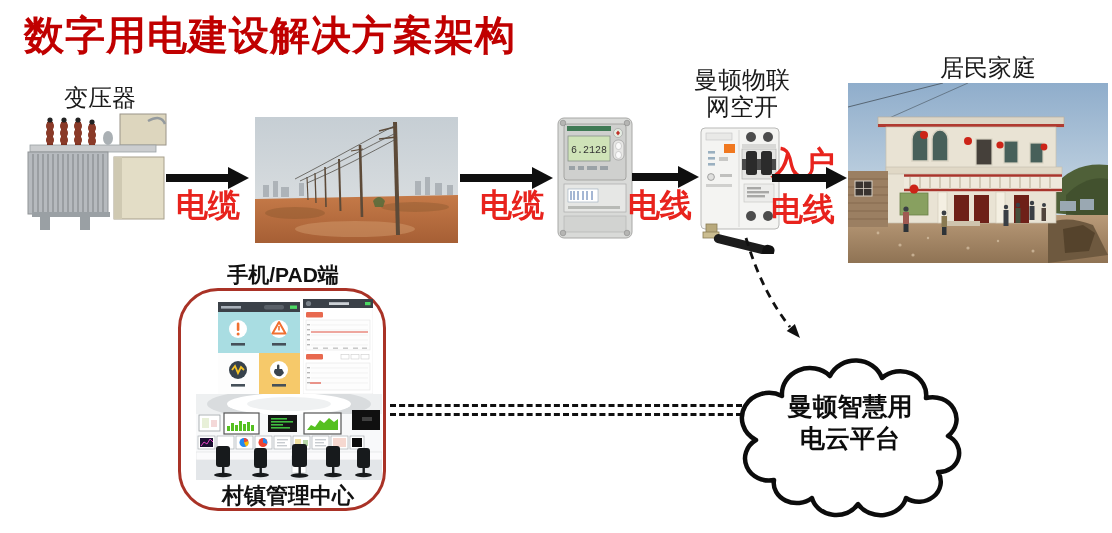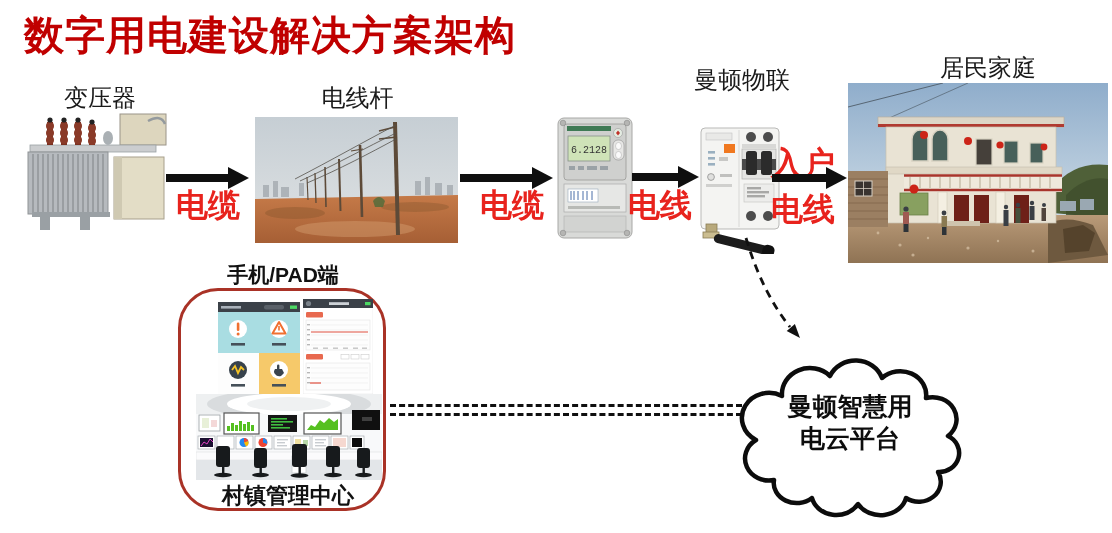--- a/index.html
+++ b/index.html
@@ -110,21 +110,20 @@
     <rect x="92" y="49" width="50" height="62" fill="#e3ddc6" stroke="#a79f8c" stroke-width="1"></rect>
     <rect x="92" y="49" width="8" height="62" fill="#cfc9b2"></rect>
     <rect x="10" y="104" width="78" height="5" fill="#9aa0a4"></rect>
     <rect x="18" y="109" width="10" height="13" fill="#9aa0a4"></rect>
     <rect x="58" y="109" width="10" height="13" fill="#9aa0a4"></rect>
   </svg>
 
   <div class="arrow" style="left:166px; top:174px; width:62px;"></div>
   <div class="abs link-label" style="left:166px; top:184px; width:84px;">电缆</div>
 
-  <div class="abs node-label" style="left:255px; top:84px; width:205px;">电线杆</div>
   <svg class="abs" style="left:255px; top:117px;" width="203" height="126" viewBox="0 0 203 126">
     <defs>
       <linearGradient id="skyg" x1="0" y1="0" x2="0" y2="1">
         <stop offset="0" stop-color="#c6ced4"></stop>
           <stop offset="1" stop-color="#e0e3e4"></stop>
       </linearGradient>
       <linearGradient id="dirtg" x1="0" y1="0" x2="0" y2="1">
         <stop offset="0" stop-color="#c57a48"></stop>
           <stop offset="1" stop-color="#a65f35"></stop>
       </linearGradient>
@@ -201,20 +200,21 @@
       <circle cx="7" cy="117" r="2.8"></circle>
         <circle cx="71" cy="117" r="2.8"></circle>
     </g>
   </svg>
 
   <div class="arrow" style="left:632px; top:173px; width:46px;"></div>
   <div class="abs link-label" style="left:622px; top:184px; width:76px;">电线</div>
 
   <div class="abs node-label" style="left:688px; top:66px; width:108px;">
     <div>曼顿物联</div>
+    <div>网空开</div>
   </div>
   <svg class="abs" style="left:698px; top:124px;" width="88" height="130" viewBox="0 0 88 130">
     <rect x="3" y="4" width="78" height="101" rx="4" fill="#f4f4f2" stroke="#b9b9b7" stroke-width="1"></rect>
     <line x1="41" y1="6" x2="41" y2="103" stroke="#d8d8d6" stroke-width="1"></line>
     <circle cx="53" cy="13" r="5" fill="#4c4c4c"></circle>
       <circle cx="70" cy="13" r="5" fill="#4c4c4c"></circle>
     <rect x="8" y="9" width="26" height="7" fill="#e9e9e7" stroke="#c4c4c2" stroke-width="0.6"></rect>
     <rect x="26" y="20" width="11" height="9" fill="#f07820"></rect>
     <rect x="44" y="20" width="34" height="4" fill="#d8d8d6"></rect>
     <rect x="44" y="25" width="34" height="30" fill="#e4e4e2" stroke="#b0b0ae" stroke-width="0.7"></rect>

